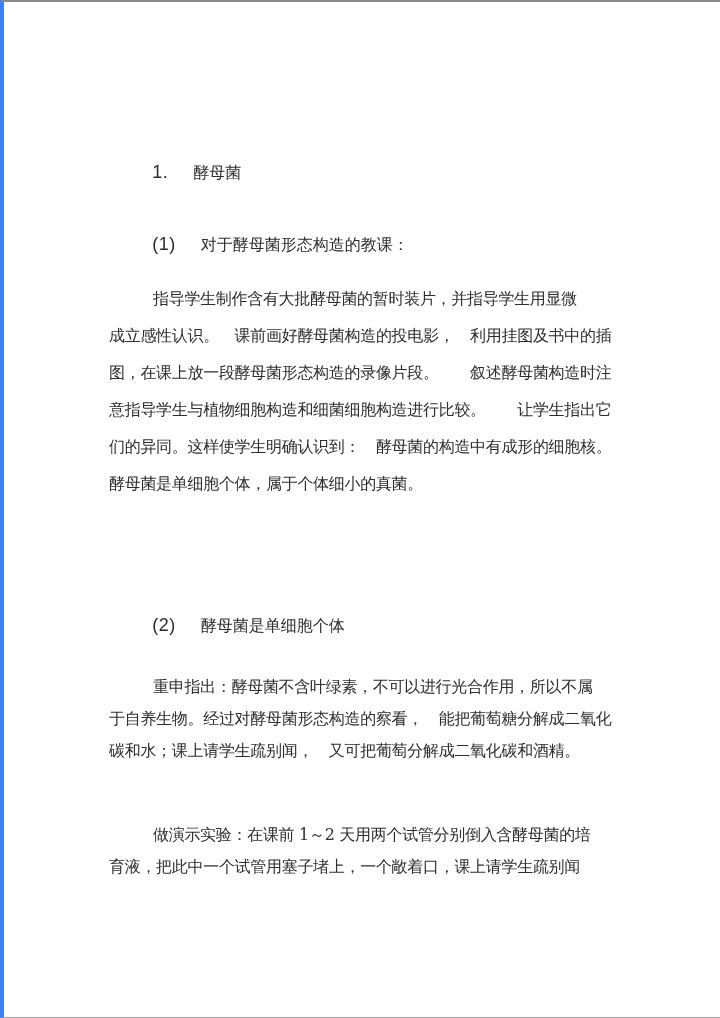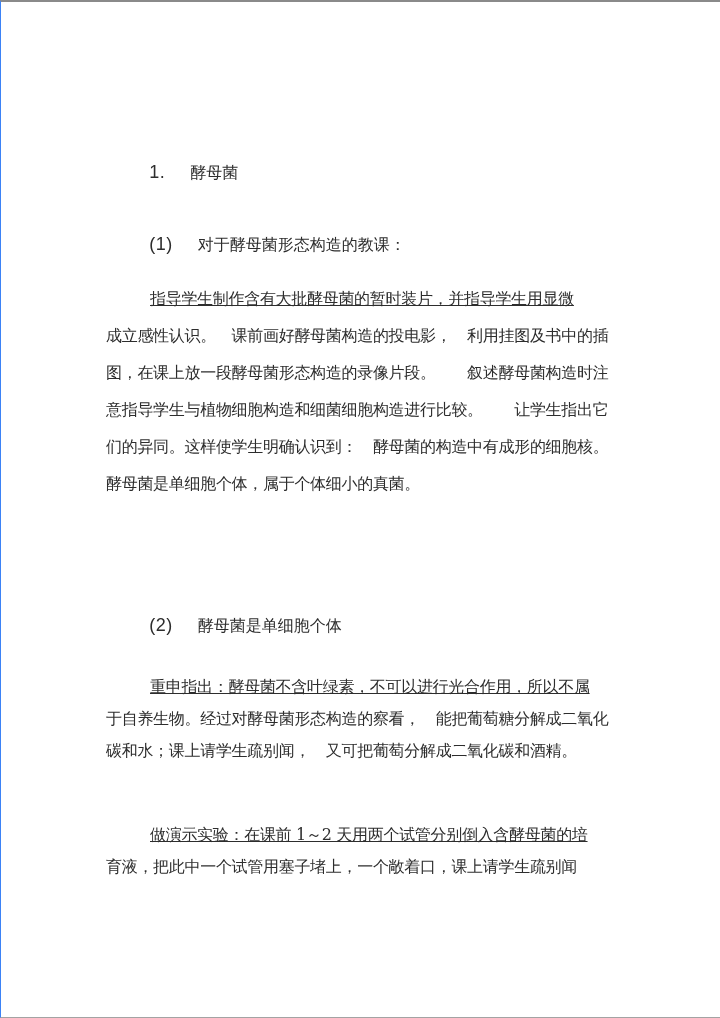--- a/index.html
+++ b/index.html
@@ -7,21 +7,21 @@
     padding: 0;
     background: #ffffff;
   }
   .page {
     position: relative;
     width: 720px;
     height: 1018px;
     box-sizing: border-box;
     background: #ffffff;
     border-top: 2px solid #8a8a8a;
-    border-left: 1px solid #3b82f6;
+    border-left: 4px solid #3b82f6;
     border-bottom: 1px solid #a3a3a3;
     overflow: hidden;
     font-family: "DejaVu Serif", "Liberation Serif", serif;
     color: #2d2d2d;
   }
   .heading {
     position: absolute;
     left: 128px;
     font-size: 16px;
     line-height: 22px;
@@ -40,21 +40,21 @@
     left: 105px;
     width: 540px;
   }
   .para .line {
     white-space: pre;
     font-size: 16px;
     letter-spacing: -0.3px;
   }
   .para-loose .line { line-height: 37px; height: 37px; }
   .para-tight .line { line-height: 32px; height: 32px; }
-  .line.indent { text-indent: 44px; text-decoration: underline; }
+  .line.indent { text-indent: 44px; }
   .p1 { top: 278px; }
   .h1 { top: 137px; }
   .h2 { top: 209px; }
   .h3 { top: 590px; }
   .p2 { top: 669px; }
   .p3 { top: 817px; }
 </style>
 </head>
 <body>
 

